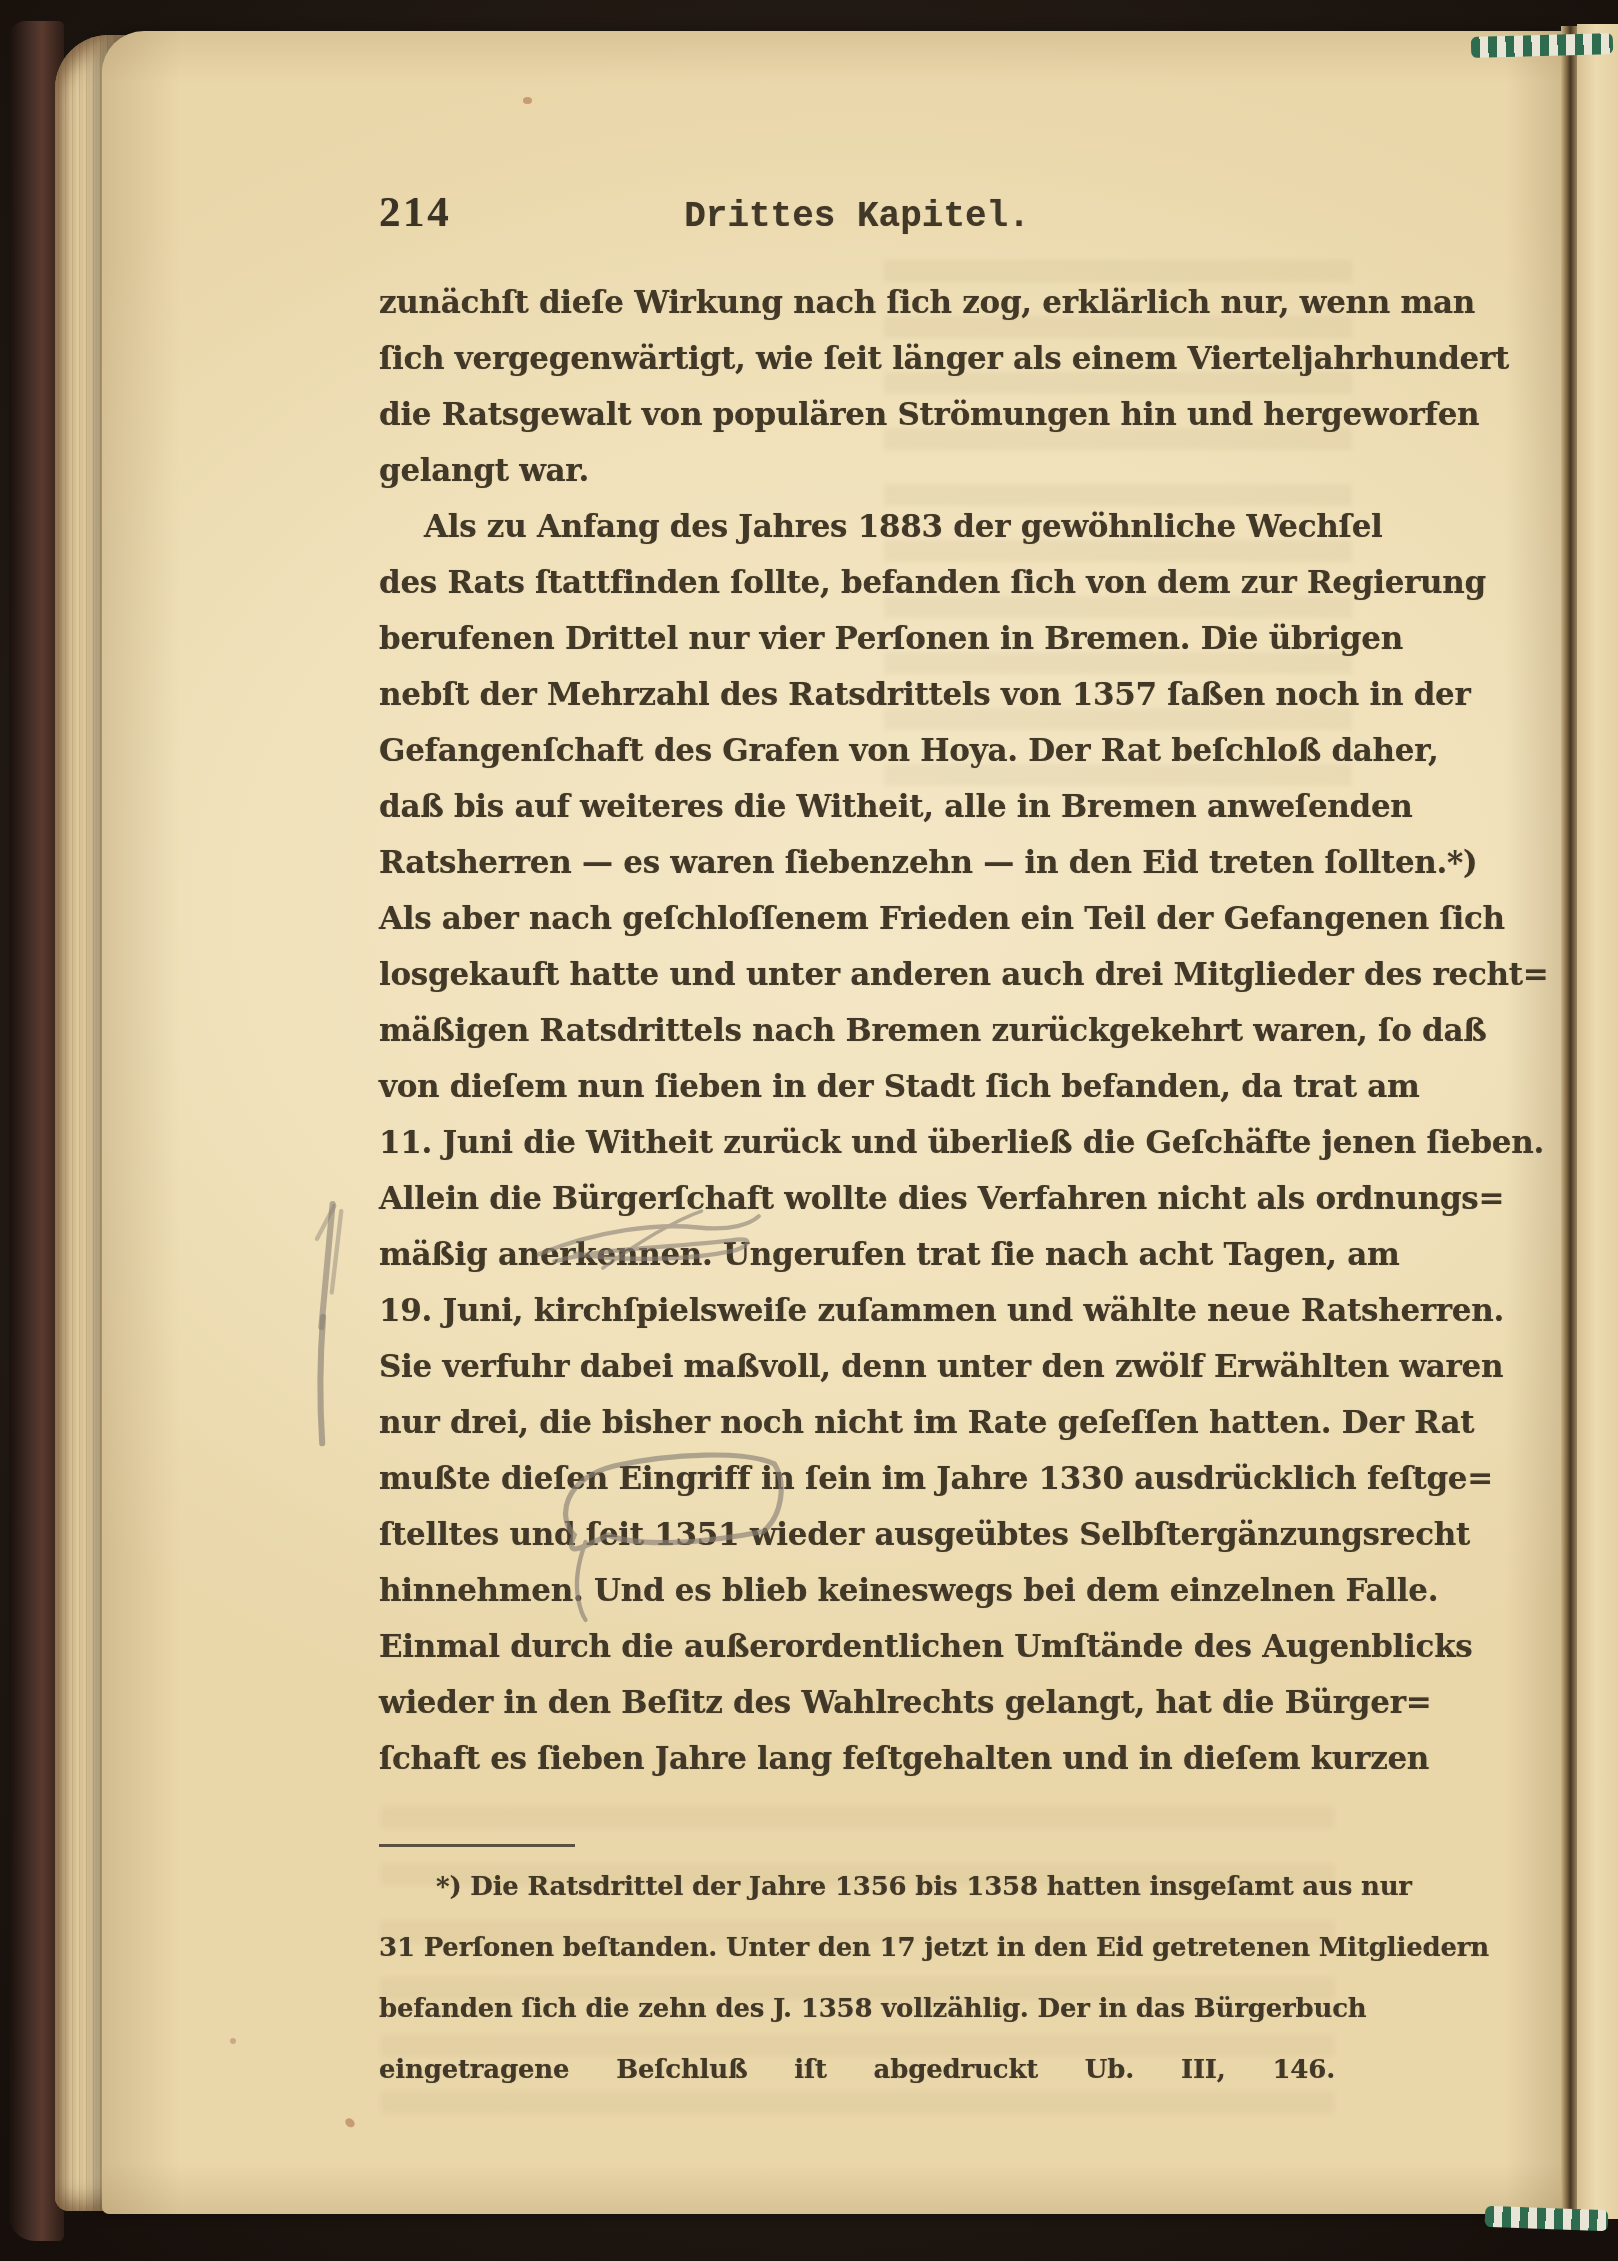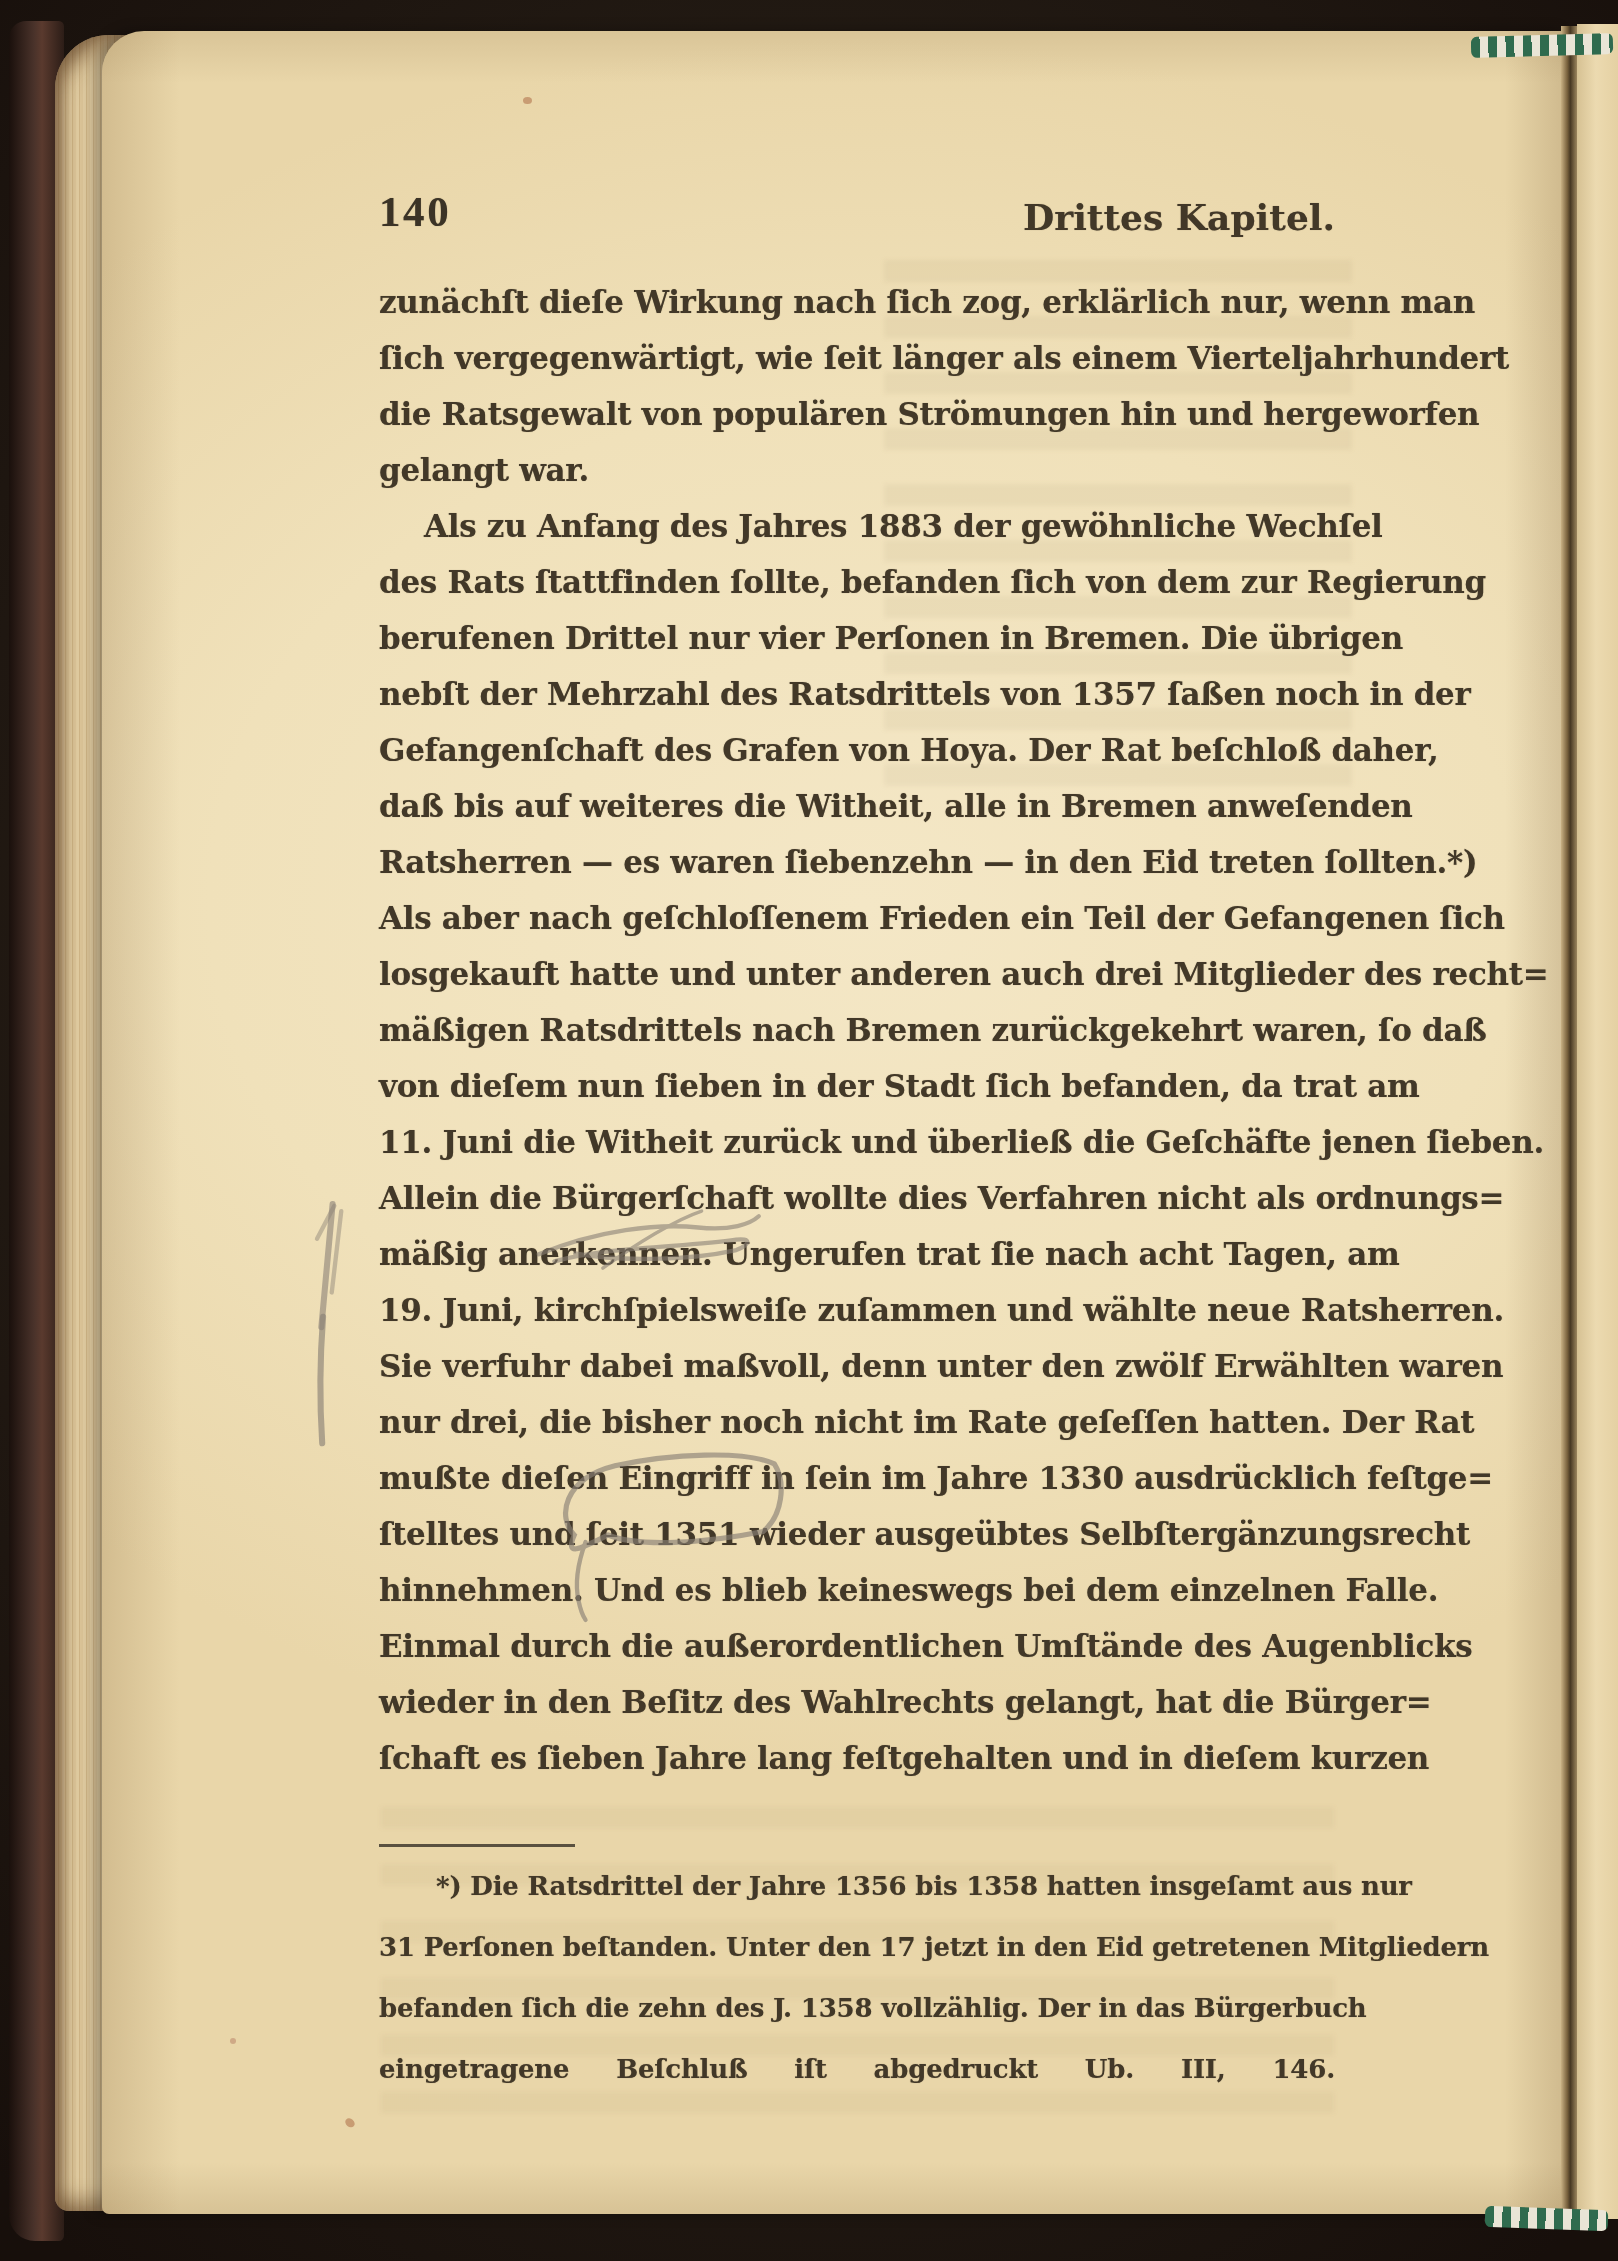--- a/index.html
+++ b/index.html
@@ -38,21 +38,21 @@
   .ghost.g2{left:381px;top:1807px;width:953px;height:312px;
       background:repeating-linear-gradient(180deg, rgba(120,96,52,.05) 0 21px, rgba(120,96,52,0) 21px 57px);}
   .speck{border-radius:50%;}
   .s1{left:523px;top:97px;width:8.7px;height:7px;background:#a8623c;opacity:.5;}
   .s2{left:345px;top:2119px;width:10.4px;height:7.8px;background:#a8623c;opacity:.5;transform:rotate(40deg);}
   .s3{left:230px;top:2038px;width:6px;height:6px;background:#b0745a;opacity:.45;}
 
   
   .ink{color:#423828;text-shadow:0 0 0.9px rgba(60,48,28,.45);}
   .pageno{left:379px;top:187px;font:600 43px "Liberation Serif", serif;letter-spacing:2.6px;color:#3b3326;}
-  .chapter{left:379px;top:196px;width:956px;text-align:right;font-size:36px;font-weight:600;}
+  .chapter{left:379px;top:196px;width:956px;text-align:center;font-size:36px;font-weight:600;font-family:Liberation Mono, monospace;}
   .bodytext{left:379px;top:274px;width:956px;font-size:31px;font-weight:600;letter-spacing:-0.3px;}
   .line{position:relative;display:block;height:56px;line-height:56px;white-space:nowrap;
         text-align:justify;text-align-last:justify;}
   .indent{text-indent:45px;}
   .nojust{text-align-last:left;}
   .fnrule{left:379px;top:1844px;width:196px;height:2.6px;background:#5a5140;}
   .footnote{left:379px;top:1856px;width:956px;font-size:26px;font-weight:600;letter-spacing:-0.2px;}
   .fn-line{position:relative;display:block;height:61px;line-height:61px;white-space:nowrap;
         text-align:justify;text-align-last:justify;}
   .fn-indent{text-indent:57px;}
@@ -71,21 +71,21 @@
   <div class="page-sliver"></div>
   <div class="headband top"></div>
   <div class="headband bottom"></div>
 
   <div class="ghost g1"></div>
   <div class="ghost g2"></div>
   <div class="speck s1"></div>
   <div class="speck s2"></div>
   <div class="speck s3"></div>
 
-  <div class="pageno ink">140</div>
+  <div class="pageno ink">214</div>
   <div class="chapter ink">Drittes Kapitel.</div>
 
   <div class="bodytext ink">
     <span class="line">zunächſt dieſe Wirkung nach ſich zog, erklärlich nur, wenn man</span>
     <span class="line">ſich vergegenwärtigt, wie ſeit länger als einem Vierteljahrhundert</span>
     <span class="line">die Ratsgewalt von populären Strömungen hin und hergeworfen</span>
     <span class="line nojust">gelangt war.</span>
     <span class="line indent">Als zu Anfang des Jahres 1883 der gewöhnliche Wechſel</span>
     <span class="line">des Rats ſtattfinden ſollte, befanden ſich von dem zur Regierung</span>
     <span class="line">berufenen Drittel nur vier Perſonen in Bremen.  Die übrigen</span>

